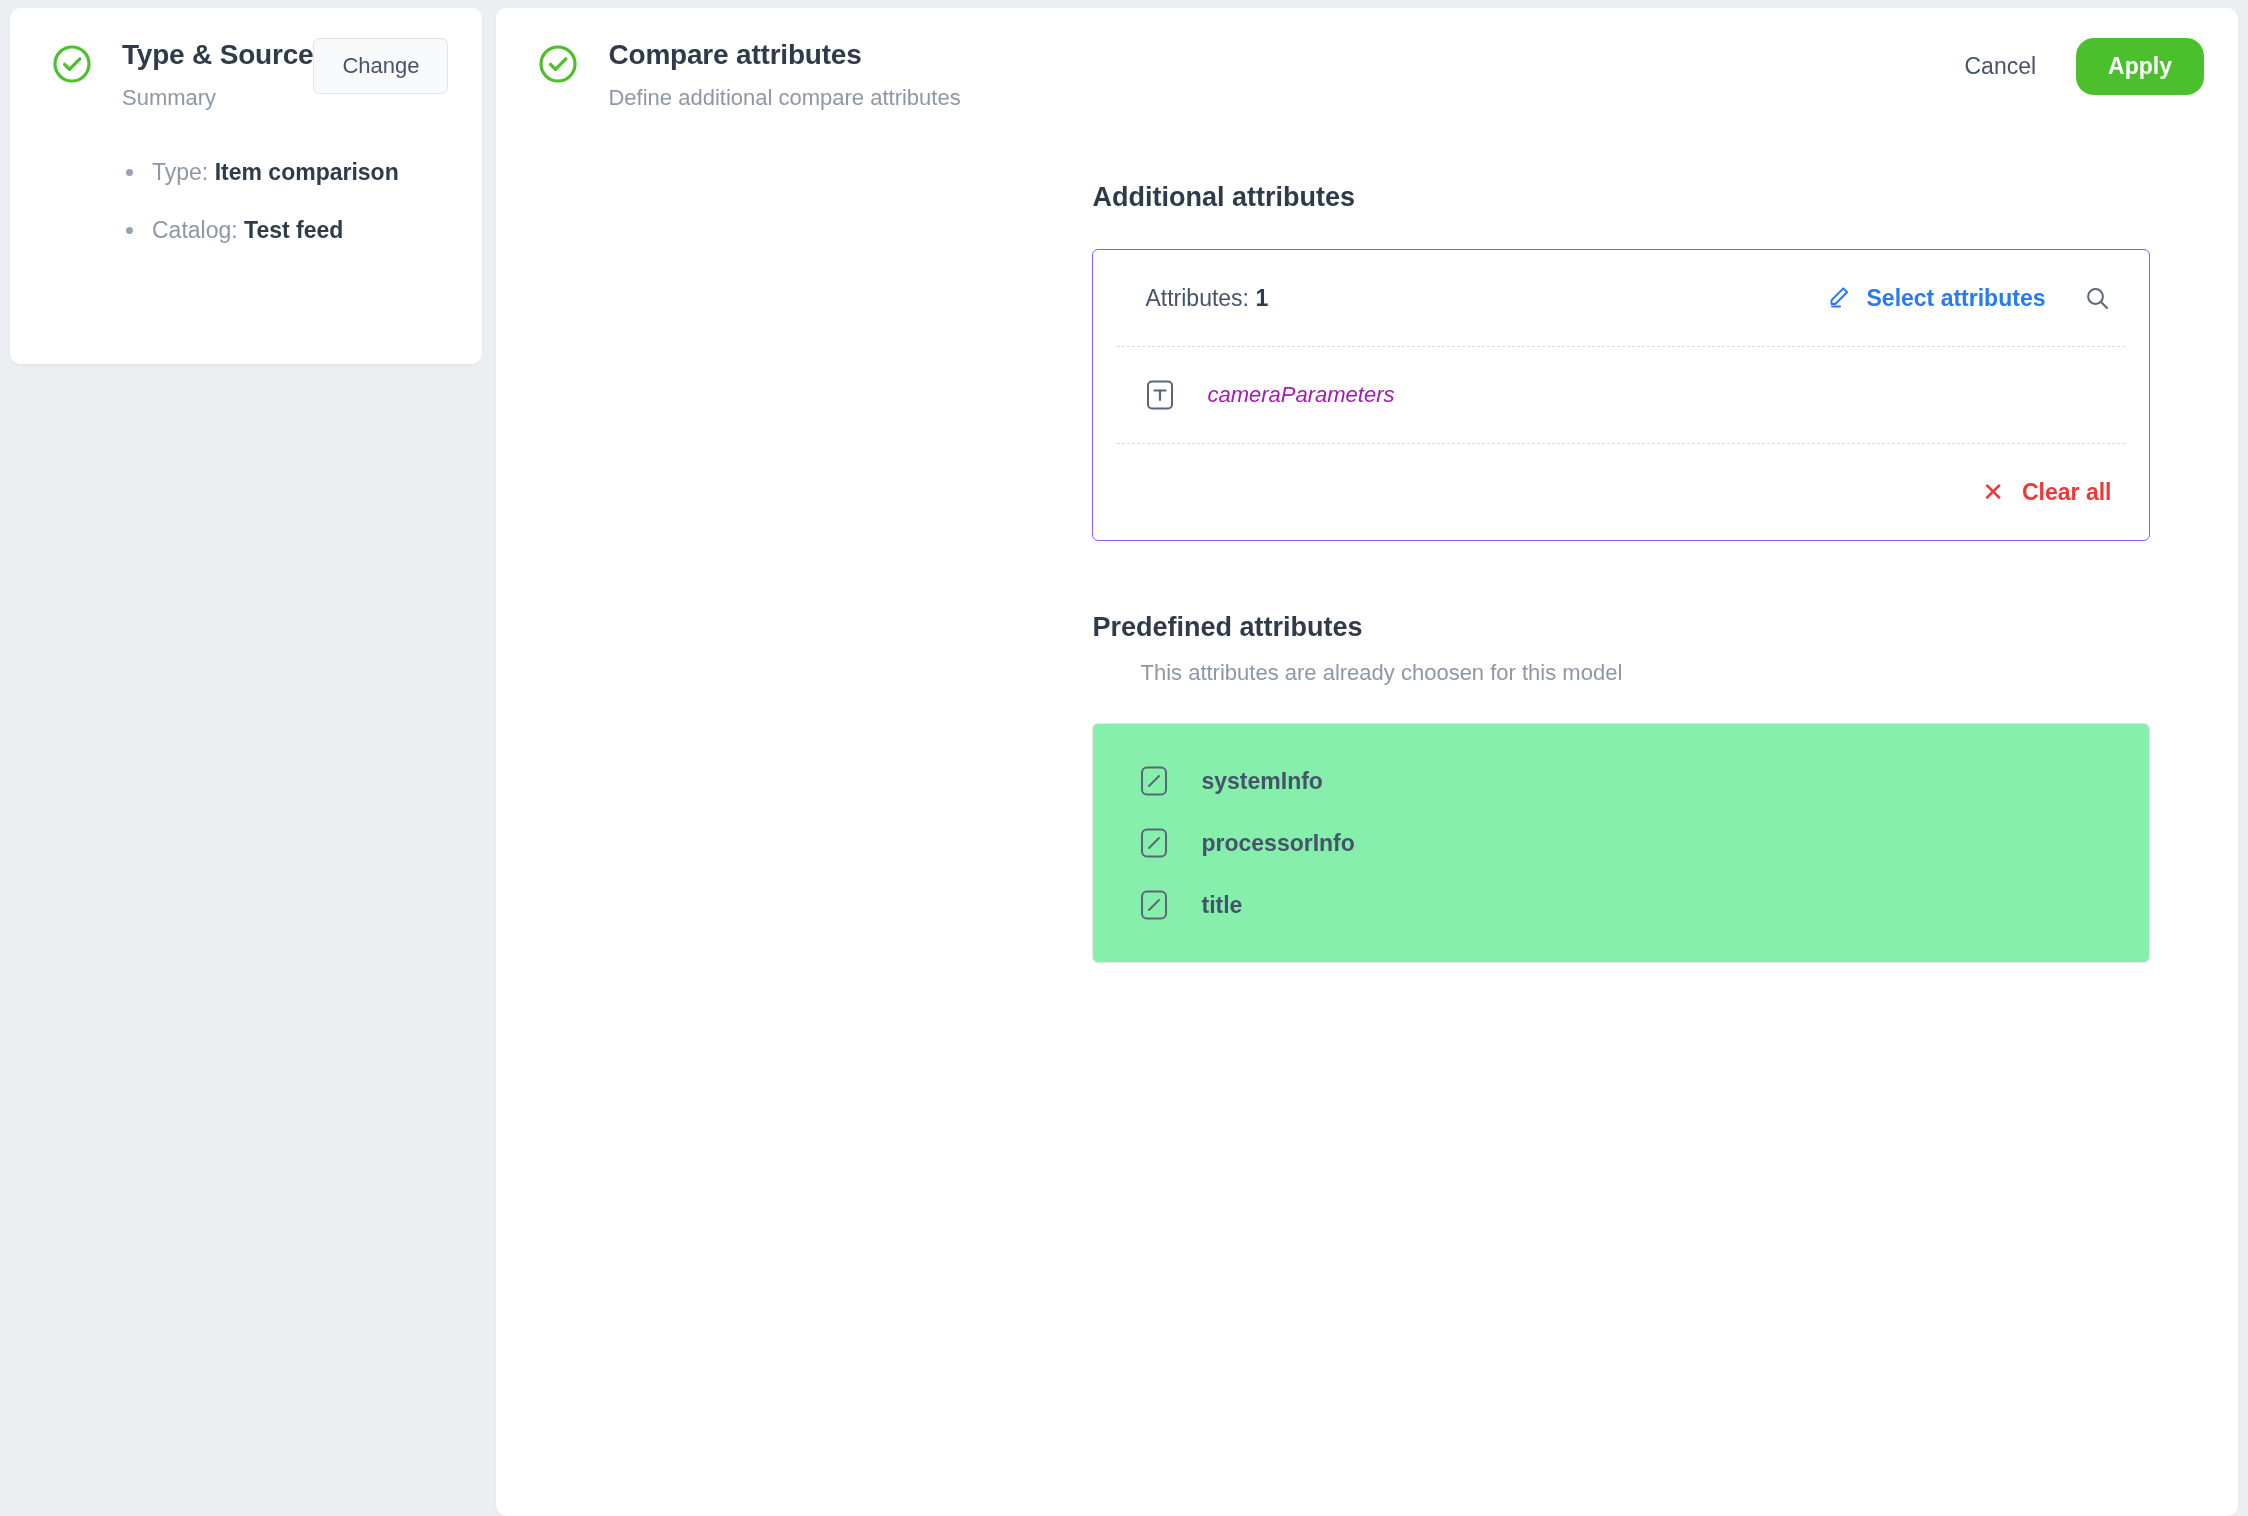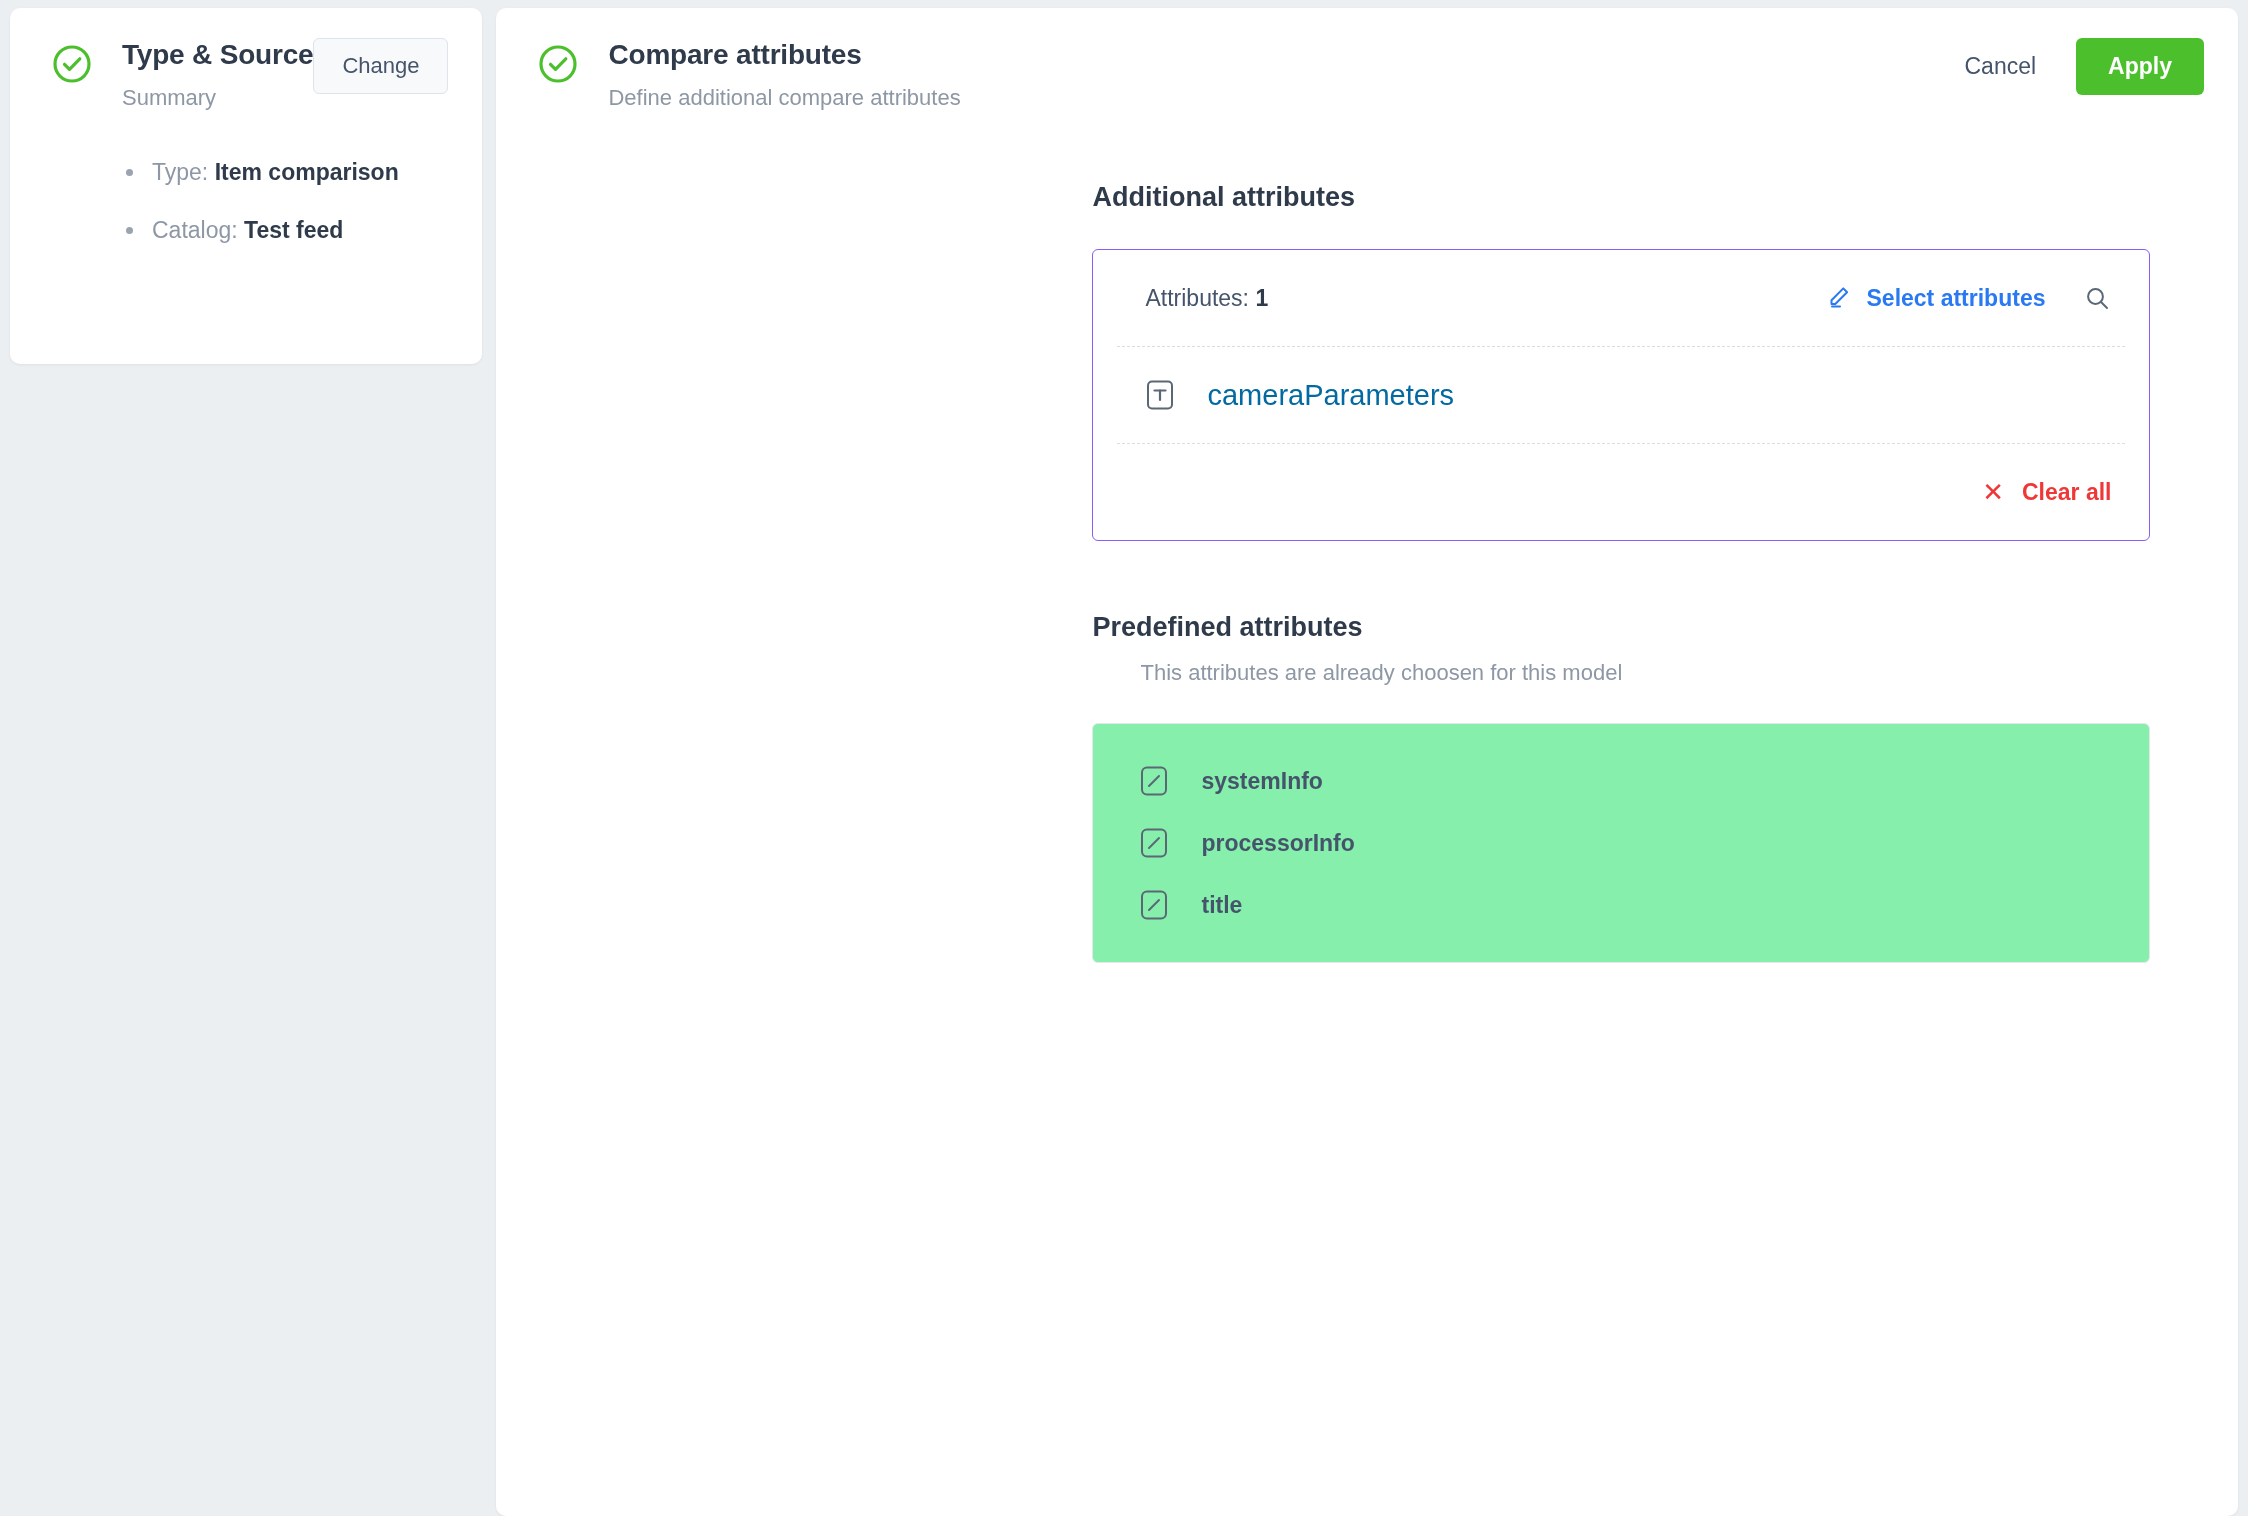--- a/index.html
+++ b/index.html
@@ -82,21 +82,21 @@
     color: #46546b;
     font-size: 23px;
     cursor: pointer;
     padding: 10px 6px;
     font-family: "Liberation Sans", sans-serif;
   }
 
   .btn-apply {
     background: #4cc02c;
     border: none;
-    border-radius: 6px;
+    border-radius: 18px;
     color: #ffffff;
     font-size: 23px;
     font-weight: bold;
     padding: 15px 32px;
     cursor: pointer;
     font-family: "Liberation Sans", sans-serif;
   }
 
   
   .summary-list {
@@ -187,22 +187,23 @@
 
   .attr-row {
     height: 96px;
     display: flex;
     align-items: center;
     padding-left: 52px;
     gap: 32px;
   }
 
   .attr-row-label {
-    font-size: 29px;
-    color: #0369a1;
+    font-size: 22px;
+    color: #a21caf;
+    font-style: italic;
   }
 
   .attr-box-foot {
     height: 96px;
     display: flex;
     align-items: center;
     justify-content: flex-end;
     padding-right: 38px;
   }
 

